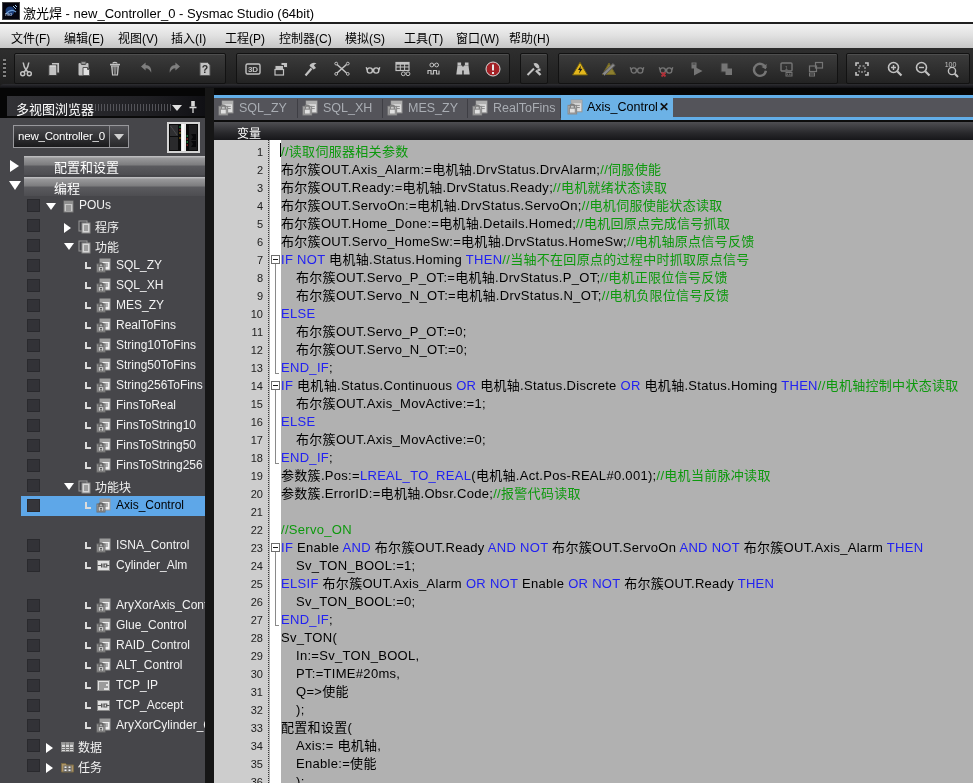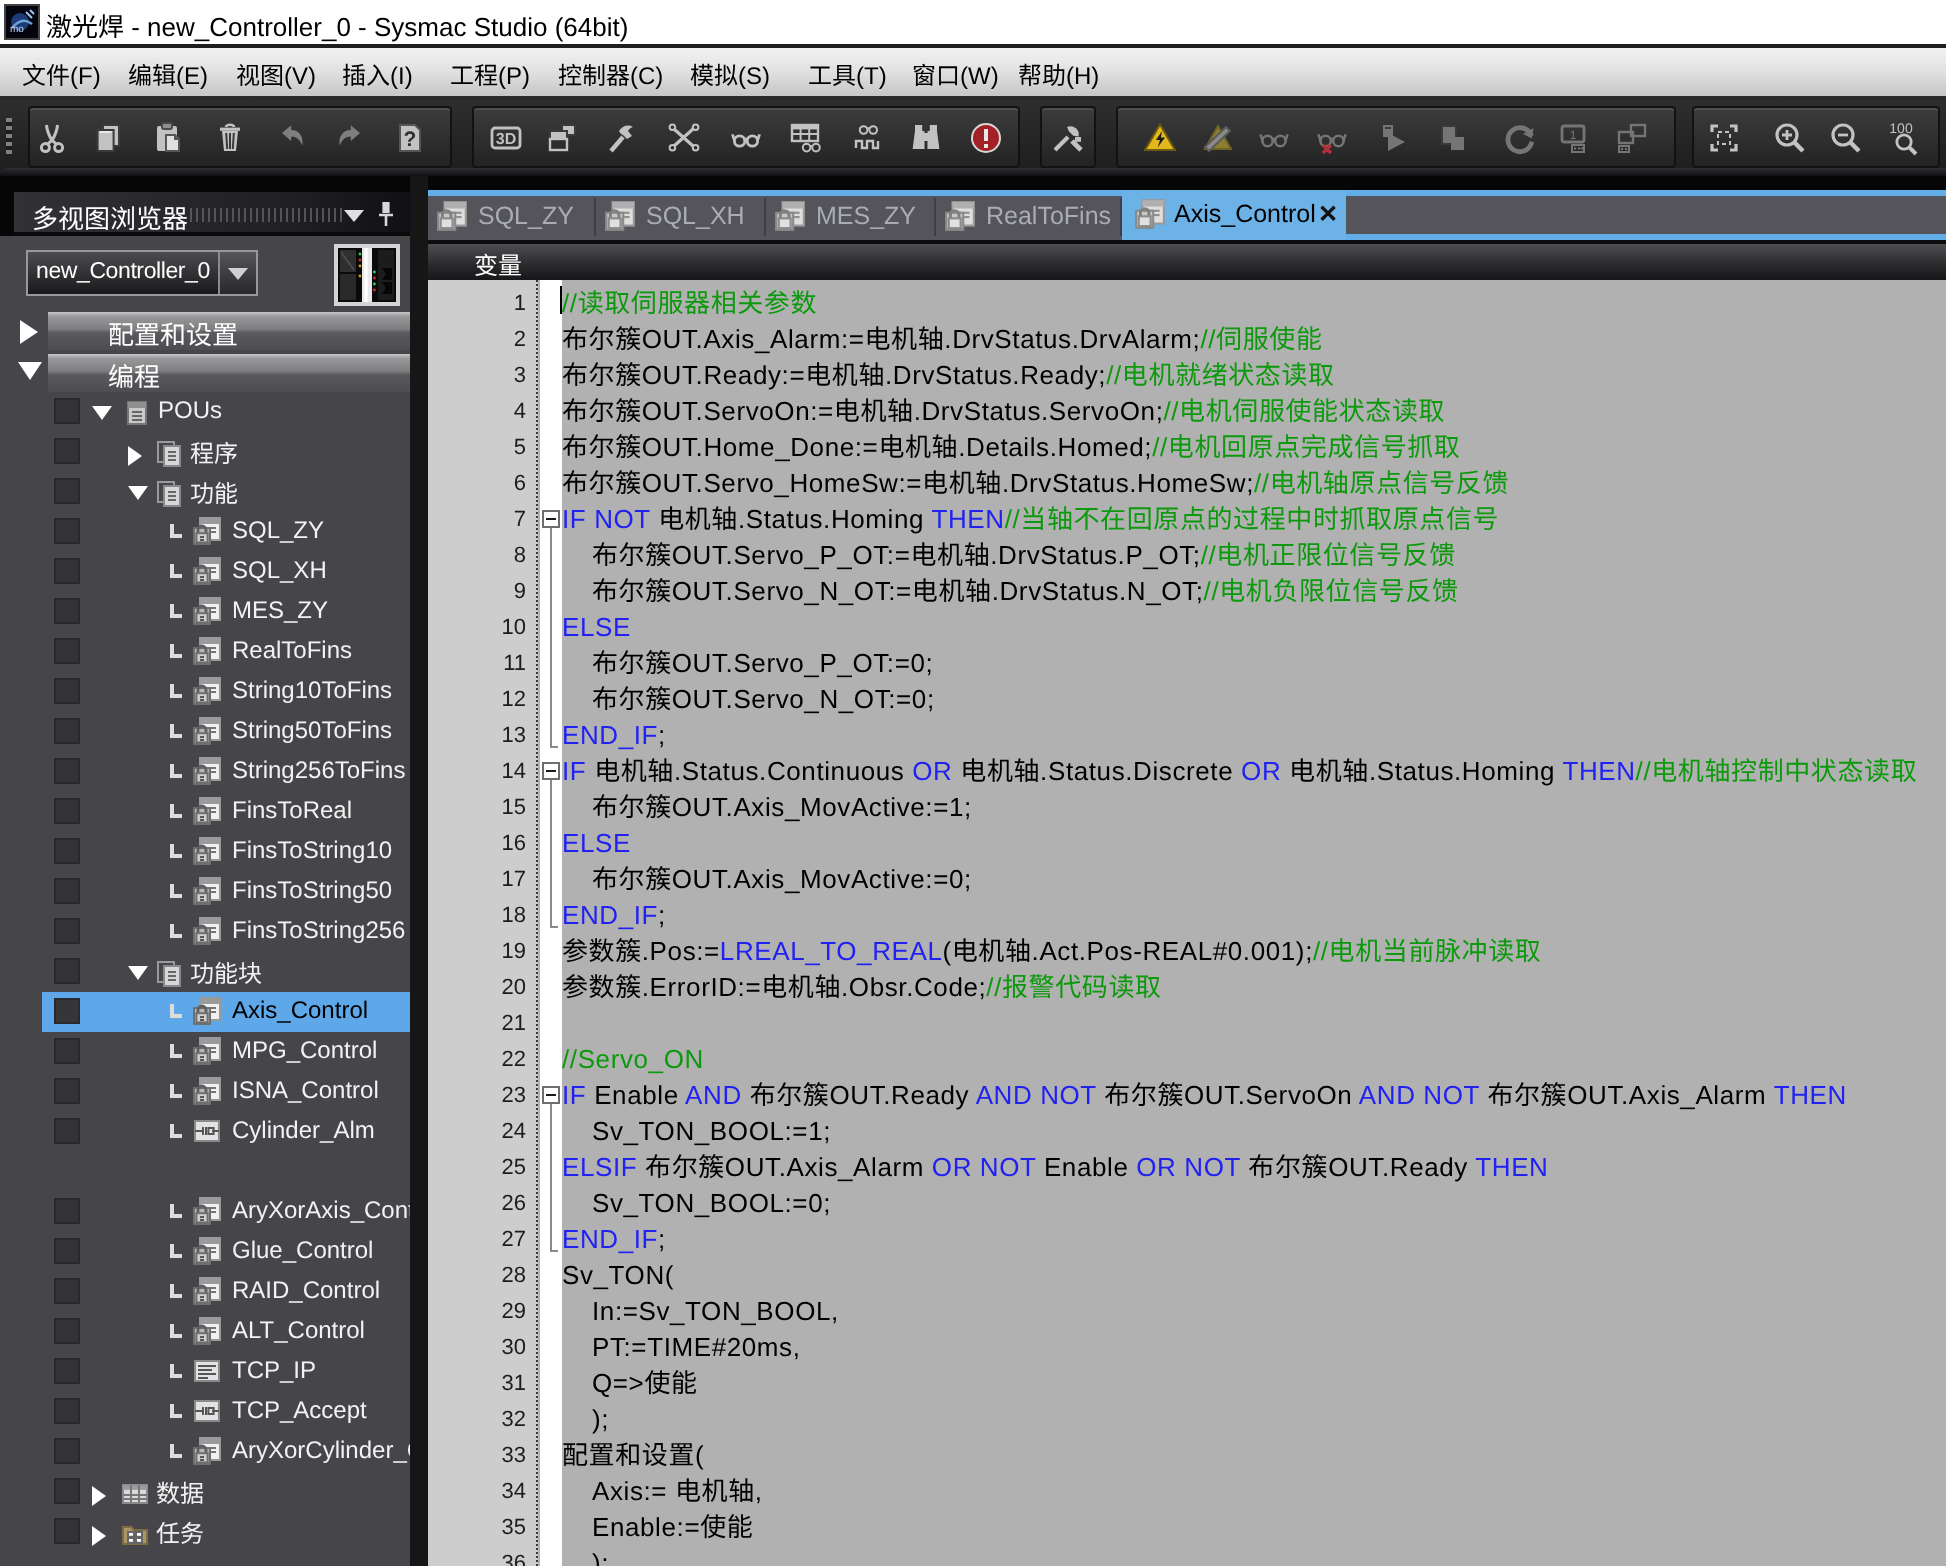--- a/index.html
+++ b/index.html
@@ -555,36 +555,20 @@
         <rect x="4" y="1" width="10" height="3" fill="#9a9a9a"></rect>
         <line x1="6" y1="6" x2="12" y2="6" stroke="#777"></line>
         <line x1="6" y1="8" x2="12" y2="8" stroke="#777"></line>
         <rect x="1" y="6" width="8" height="8" fill="#b5b5b5" stroke="#6f6f6f"></rect>
         <path d="M3 9 v-2 a2 2 0 0 1 4 0 v2" fill="none" stroke="#5f5f5f" stroke-width="1.4"></path>
         <rect x="2.2" y="8.6" width="5.6" height="4.6" fill="#cfcfcf" stroke="#6f6f6f"></rect>
         <line x1="4" y1="10.5" x2="6" y2="10.5" stroke="#555"></line>
         <line x1="4" y1="12" x2="6" y2="12" stroke="#555"></line>
       </svg>
       <div class="lbl" style="left:116px">Axis_Control</div>
-    </div>
-<div class="trow" style="top:428px">
-      <div class="sq"></div>
-      <div class="lmark" style="left:85px;top:6px"></div>
-      <svg class="ti" style="left:96px;top:2px" width="15" height="15" viewBox="0 0 15 15">
-        <rect x="4" y="1" width="10" height="11" fill="#f0f0f0" stroke="#999"></rect>
-        <rect x="4" y="1" width="10" height="3" fill="#9a9a9a"></rect>
-        <line x1="6" y1="6" x2="12" y2="6" stroke="#777"></line>
-        <line x1="6" y1="8" x2="12" y2="8" stroke="#777"></line>
-        <rect x="1" y="6" width="8" height="8" fill="#b5b5b5" stroke="#6f6f6f"></rect>
-        <path d="M3 9 v-2 a2 2 0 0 1 4 0 v2" fill="none" stroke="#5f5f5f" stroke-width="1.4"></path>
-        <rect x="2.2" y="8.6" width="5.6" height="4.6" fill="#cfcfcf" stroke="#6f6f6f"></rect>
-        <line x1="4" y1="10.5" x2="6" y2="10.5" stroke="#555"></line>
-        <line x1="4" y1="12" x2="6" y2="12" stroke="#555"></line>
-      </svg>
-      <div class="lbl" style="left:116px">MPG_Control</div>
     </div>
 <div class="trow" style="top:448px">
       <div class="sq"></div>
       <div class="lmark" style="left:85px;top:6px"></div>
       <svg class="ti" style="left:96px;top:2px" width="15" height="15" viewBox="0 0 15 15">
         <rect x="4" y="1" width="10" height="11" fill="#f0f0f0" stroke="#999"></rect>
         <rect x="4" y="1" width="10" height="3" fill="#9a9a9a"></rect>
         <line x1="6" y1="6" x2="12" y2="6" stroke="#777"></line>
         <line x1="6" y1="8" x2="12" y2="8" stroke="#777"></line>
         <rect x="1" y="6" width="8" height="8" fill="#b5b5b5" stroke="#6f6f6f"></rect>

